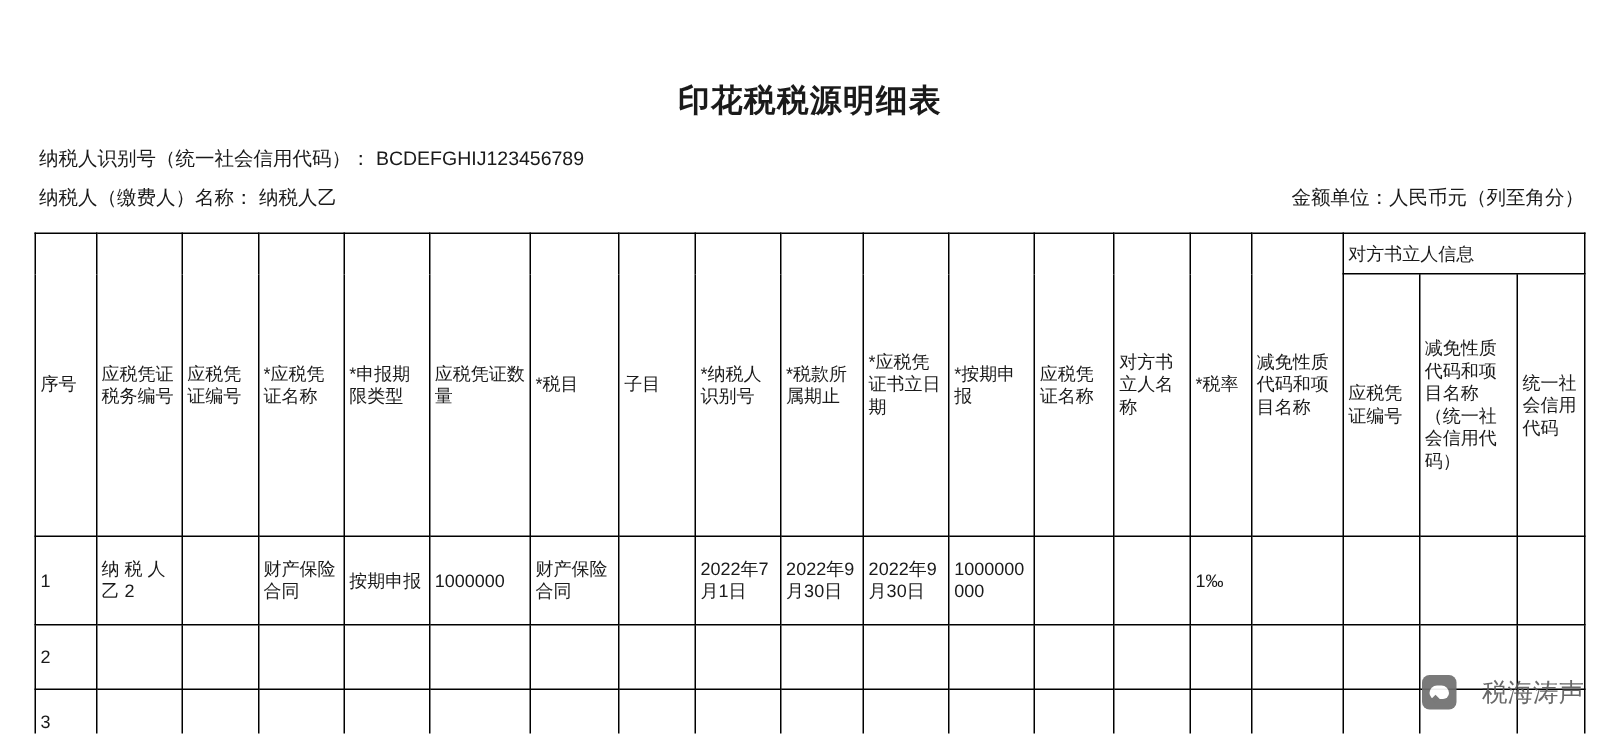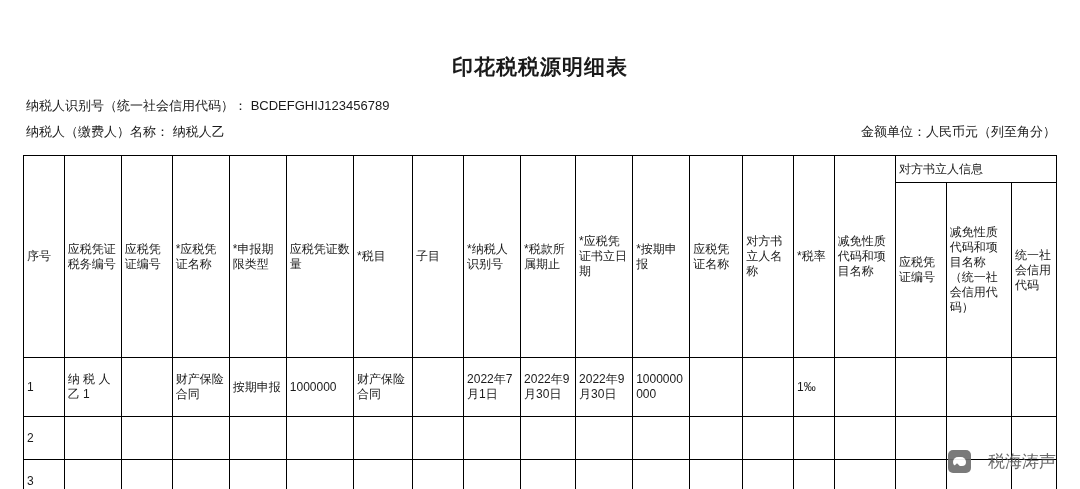--- a/index.html
+++ b/index.html
@@ -182,21 +182,21 @@
       </tr>
       <tr>
         <th>应税凭证编号</th>
         <th>减免性质代码和项目名称（统一社会信用代码）</th>
         <th>统一社会信用代码</th>
       </tr>
     </thead>
     <tbody>
       <tr class="data-row">
         <td class="center">1</td>
-        <td>纳 税 人 乙 1</td>
+        <td>纳 税 人 乙 2</td>
         <td></td>
         <td>财产保险合同</td>
         <td>按期申报</td>
         <td>1000000</td>
         <td>财产保险合同</td>
         <td></td>
         <td>2022年7月1日</td>
         <td>2022年9月30日</td>
         <td>2022年9月30日</td>
         <td>1000000000</td>

